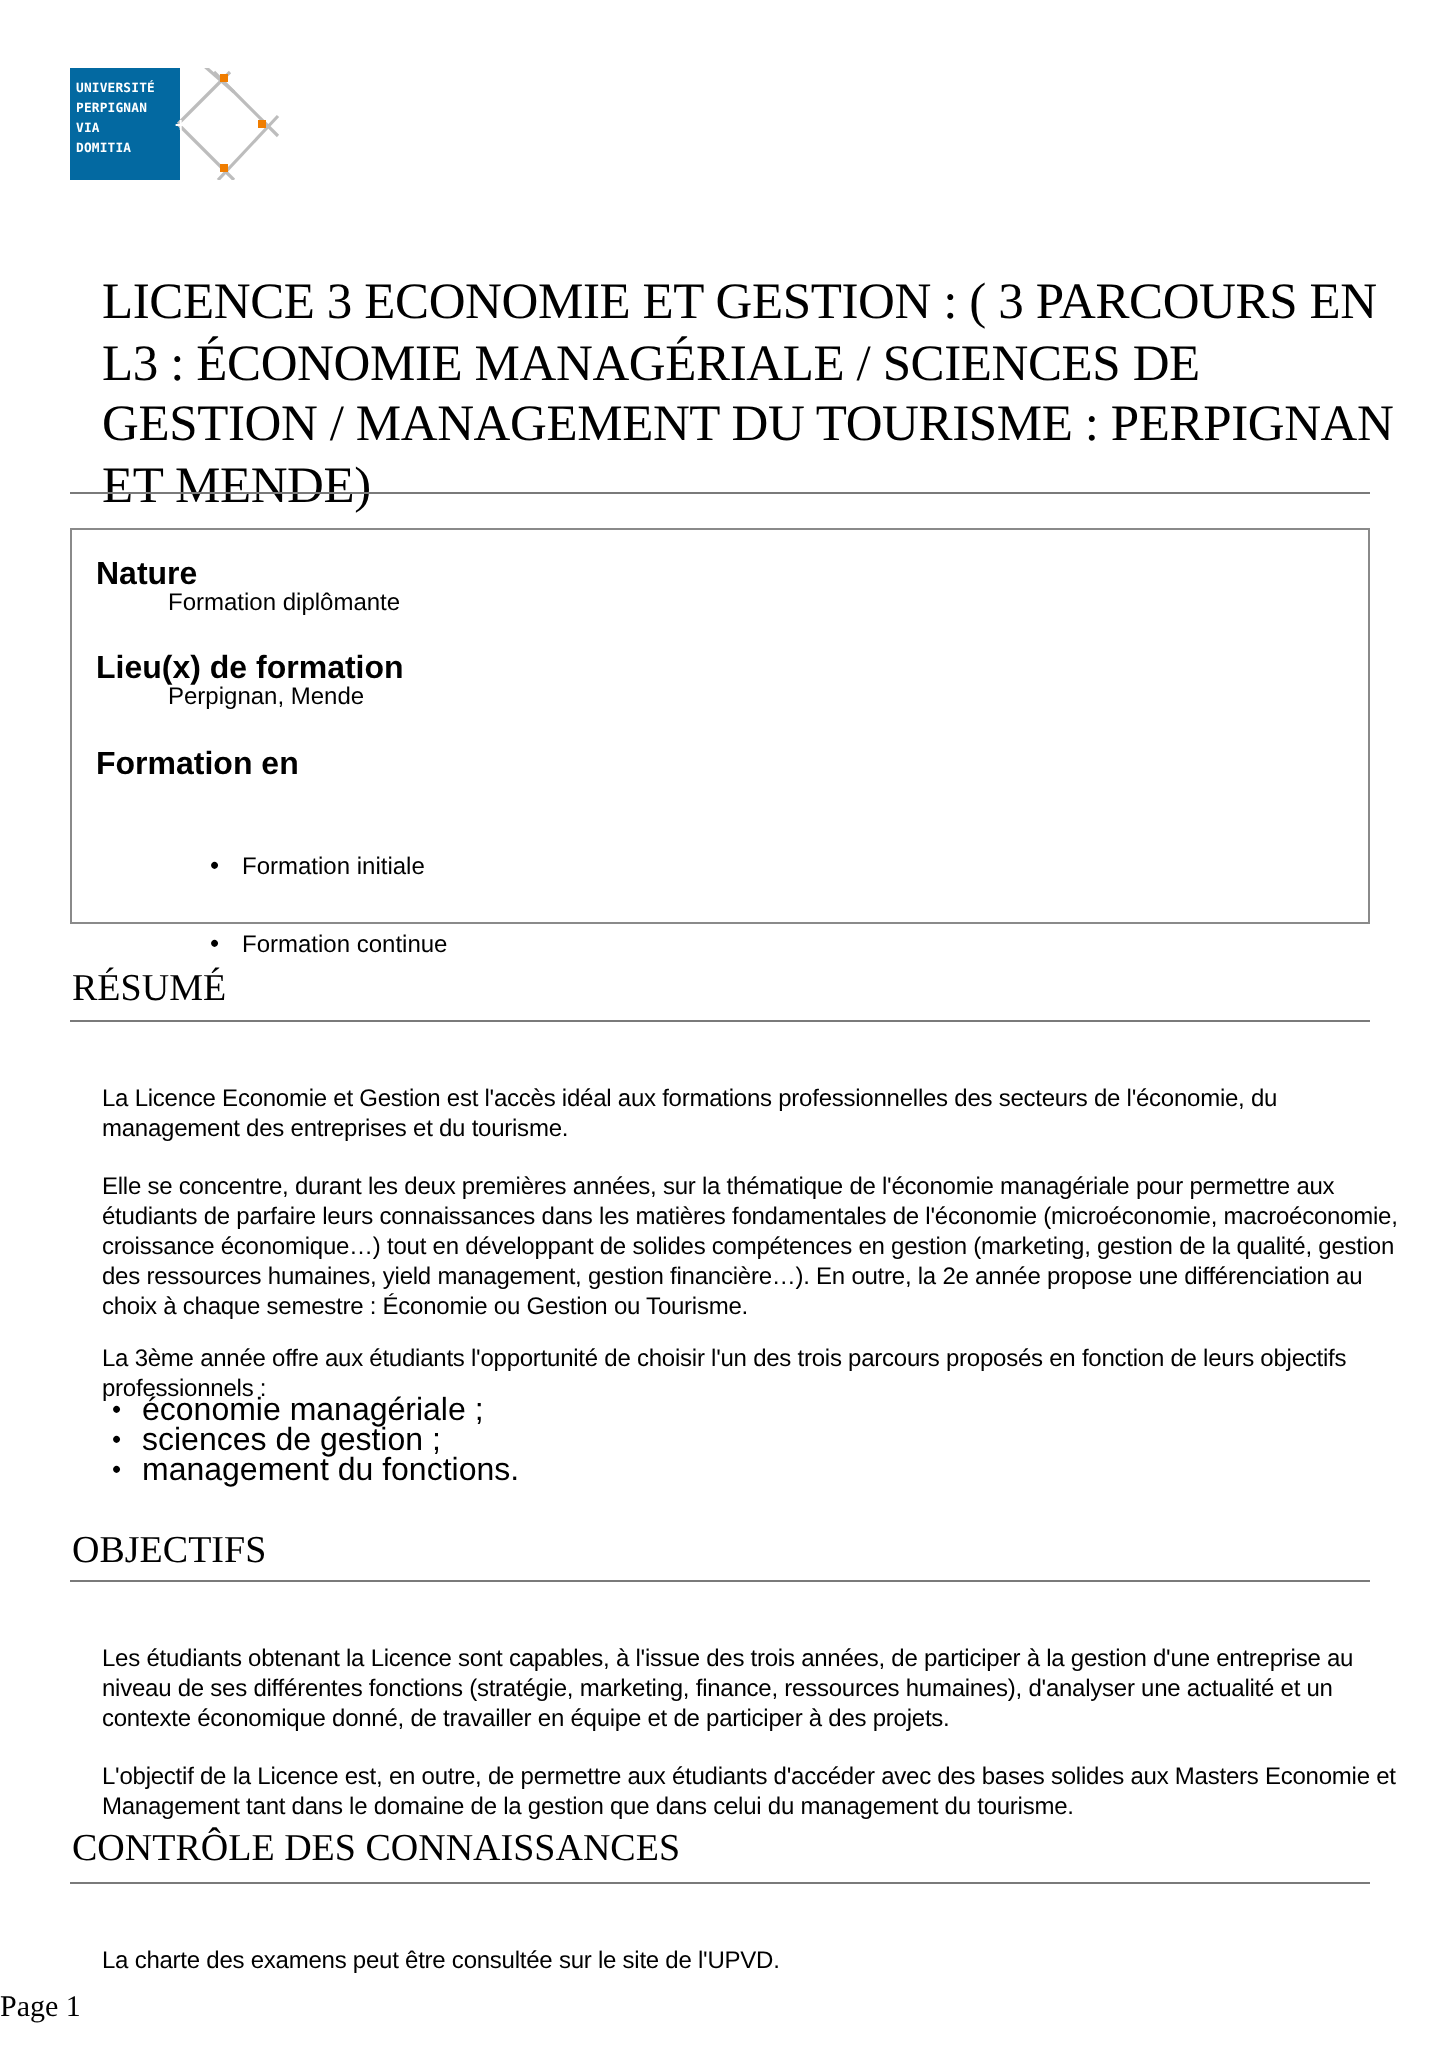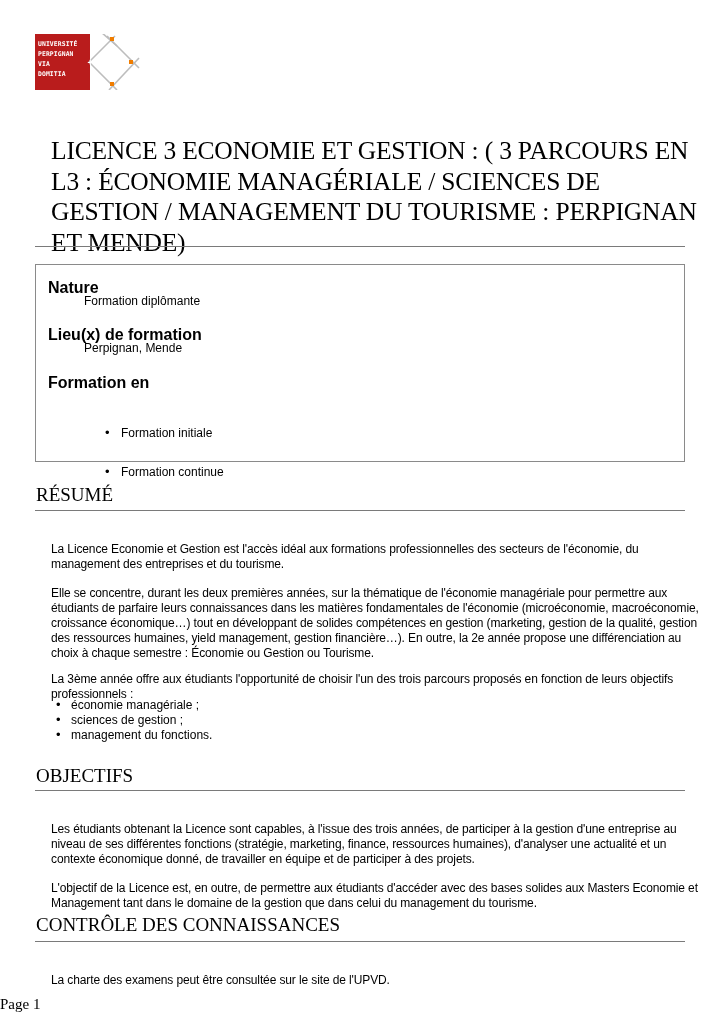--- a/index.html
+++ b/index.html
@@ -6,21 +6,21 @@
     body {
       width: 720px; height: 1024px; position: relative; overflow: hidden;
       color: #000;
       font-family: "Liberation Sans", sans-serif;
     }
     .logo {
       position: absolute; left: 35px; top: 34px; width: 105px; height: 56px;
     }
     .logo-box {
       position: absolute; left: 0; top: 0; width: 55px; height: 56px;
-      background: #b91c1c;
+      background: #0369a1;
     }
     .logo-text {
       position: absolute; left: 3px; top: 5px;
       font-family: "DejaVu Sans Mono", monospace; font-weight: bold;
       font-size: 6.4px; line-height: 10px; color: #fff; letter-spacing: 0.1px;
       white-space: pre;
     }
     .logo-svg { position: absolute; left: 52px; top: 0; }
 
     .title {
@@ -41,21 +41,21 @@
     .ib-list li::before { content: "•"; position: absolute; left: -16px; top: -1px; font-size: 13px; }
 
     .h2 {
       position: absolute; left: 35px; margin: 1px;
       font-family: "Liberation Serif", serif; font-weight: normal; font-size: 19px;
     }
     .p {
       position: absolute; left: 35px; width: 655px; margin: 16px;
       font-size: 12px; line-height: 15px; letter-spacing: -0.12px;
     }
-    .bul { position: absolute; left: 71px; margin: 0; padding: 0; list-style: none; font-size: 12px; line-height: 15px; }
+    .bul { position: absolute; left: 71px; margin: 0; padding: 0; list-style: none; font-size: 16px; line-height: 15px; }
     .bul li { position: relative; }
     .bul li::before { content: "•"; position: absolute; left: -15px; top: -1px; font-size: 13px; }
 
     .page-num {
       position: absolute; left: 0; width: 720px; top: 996px; 
       font-family: "Liberation Serif", serif; font-size: 15px;
     }
   </style>
 </head>
 <body>

